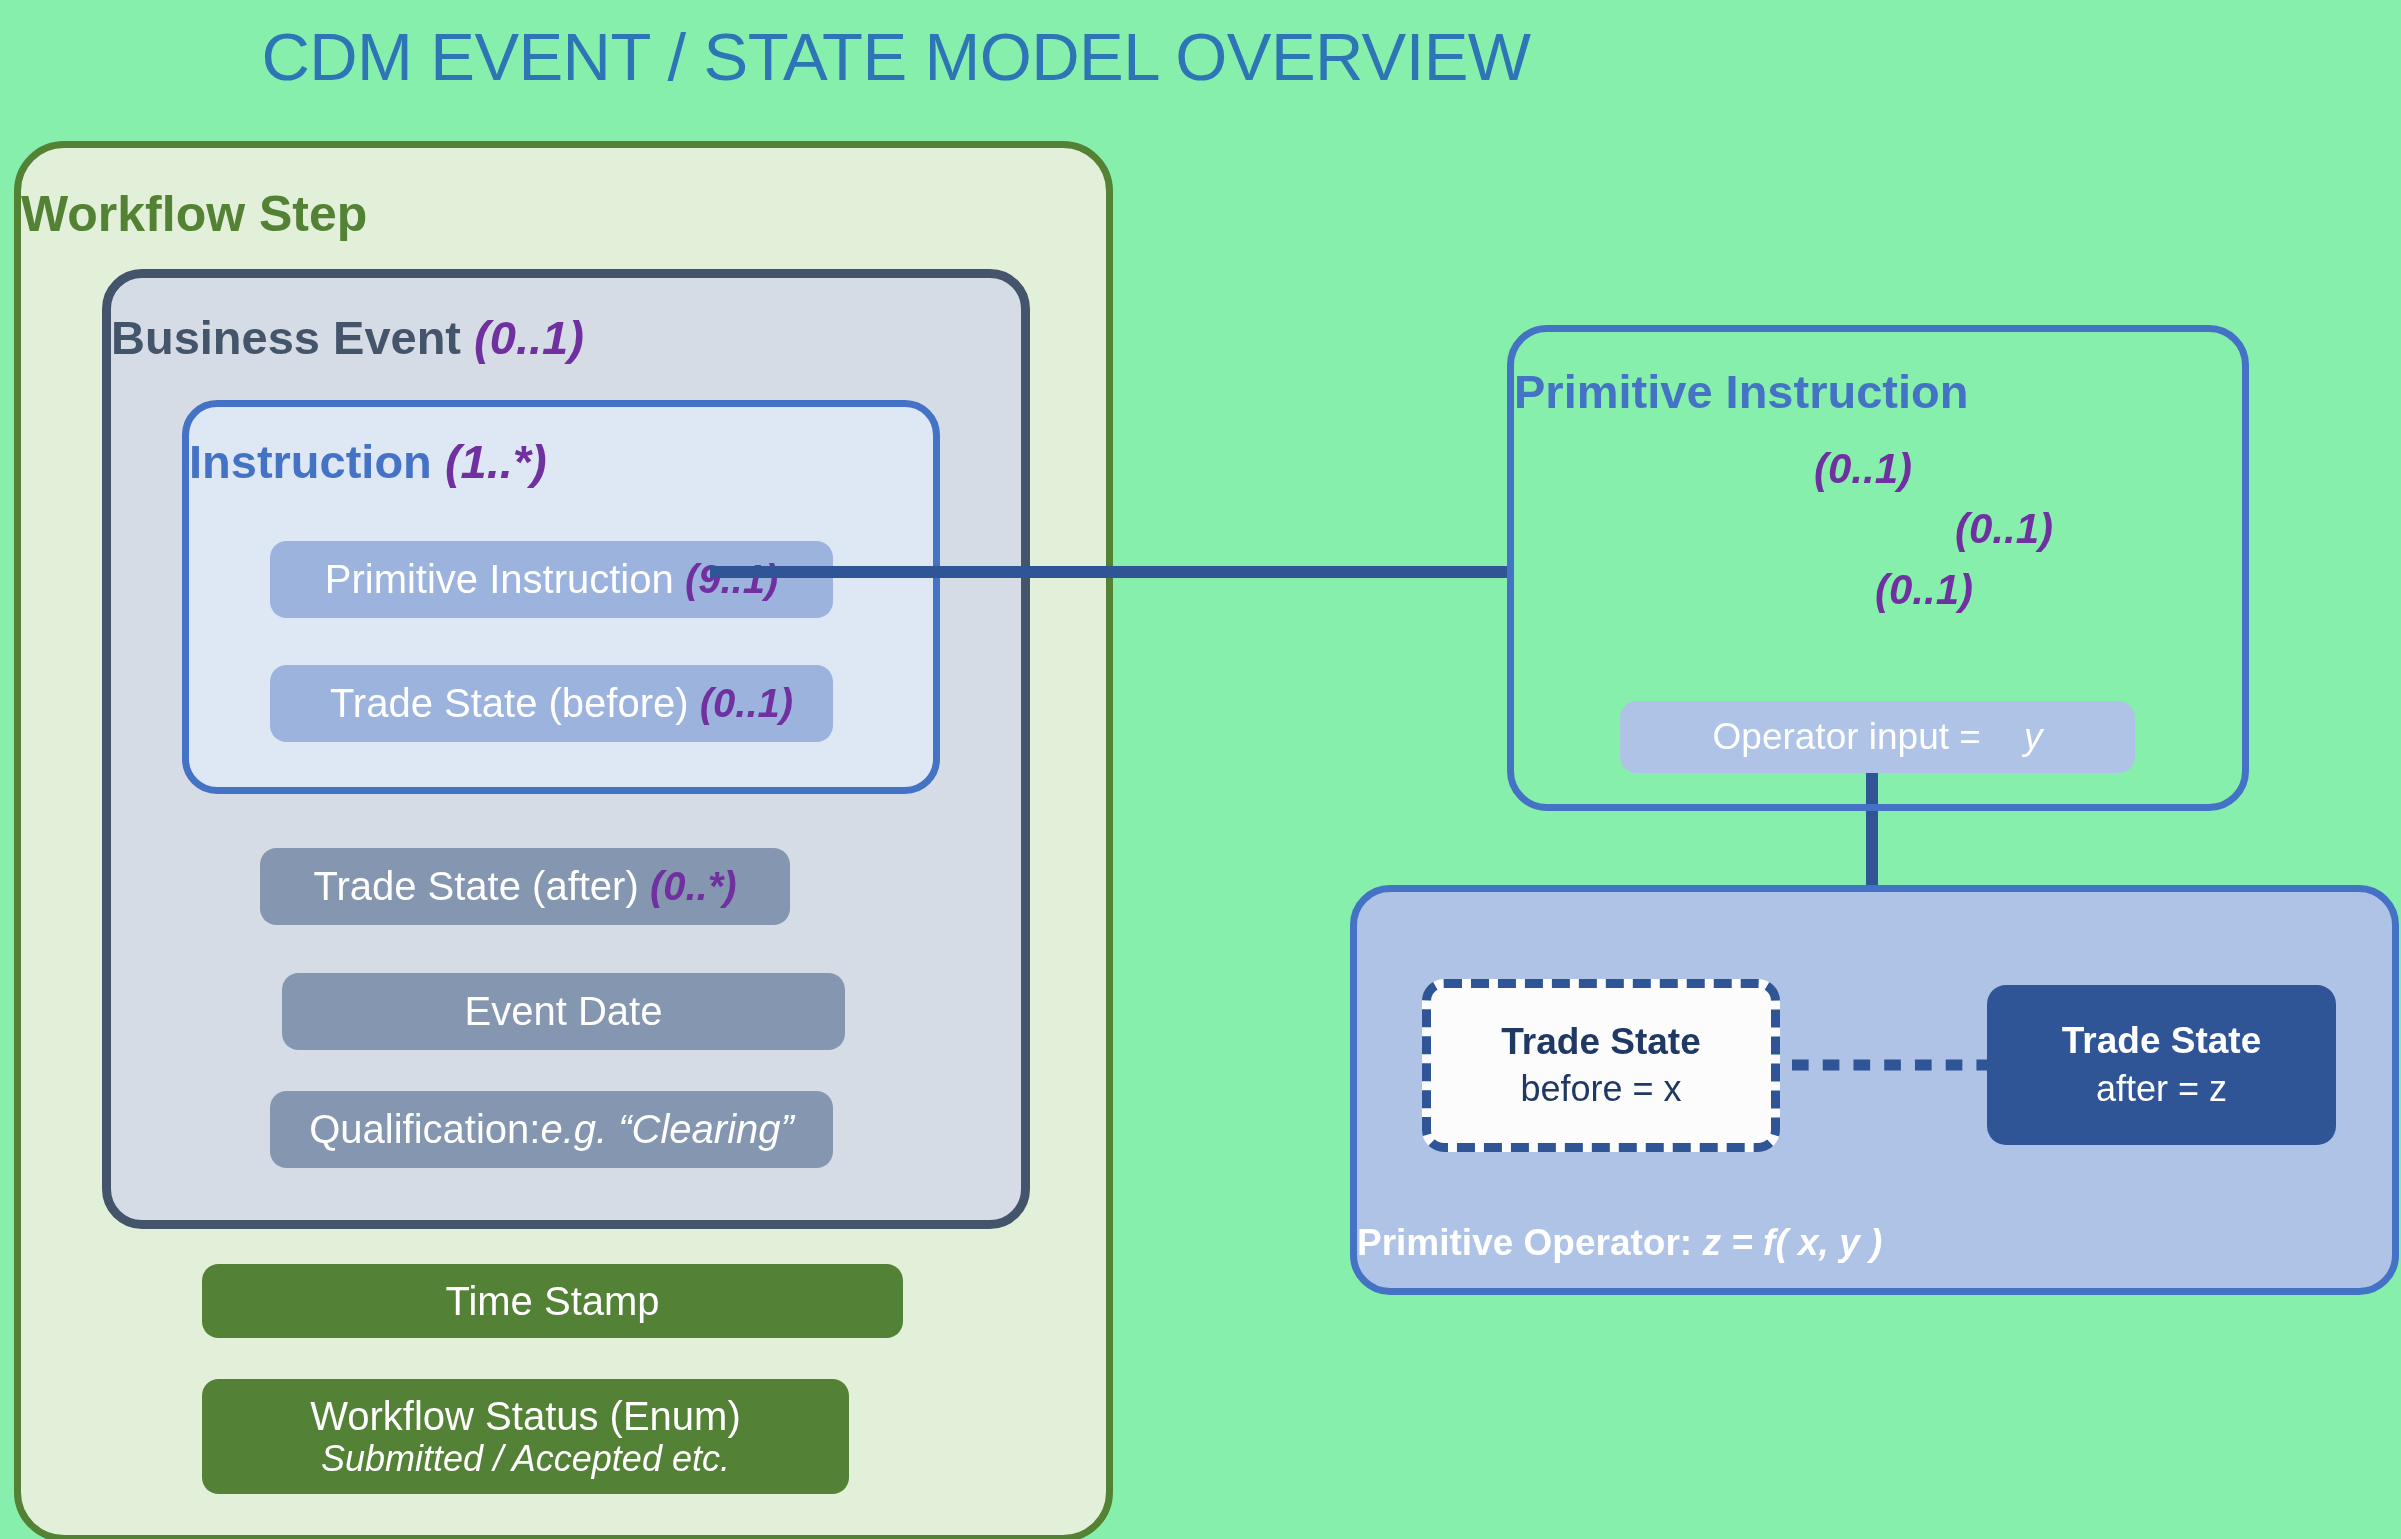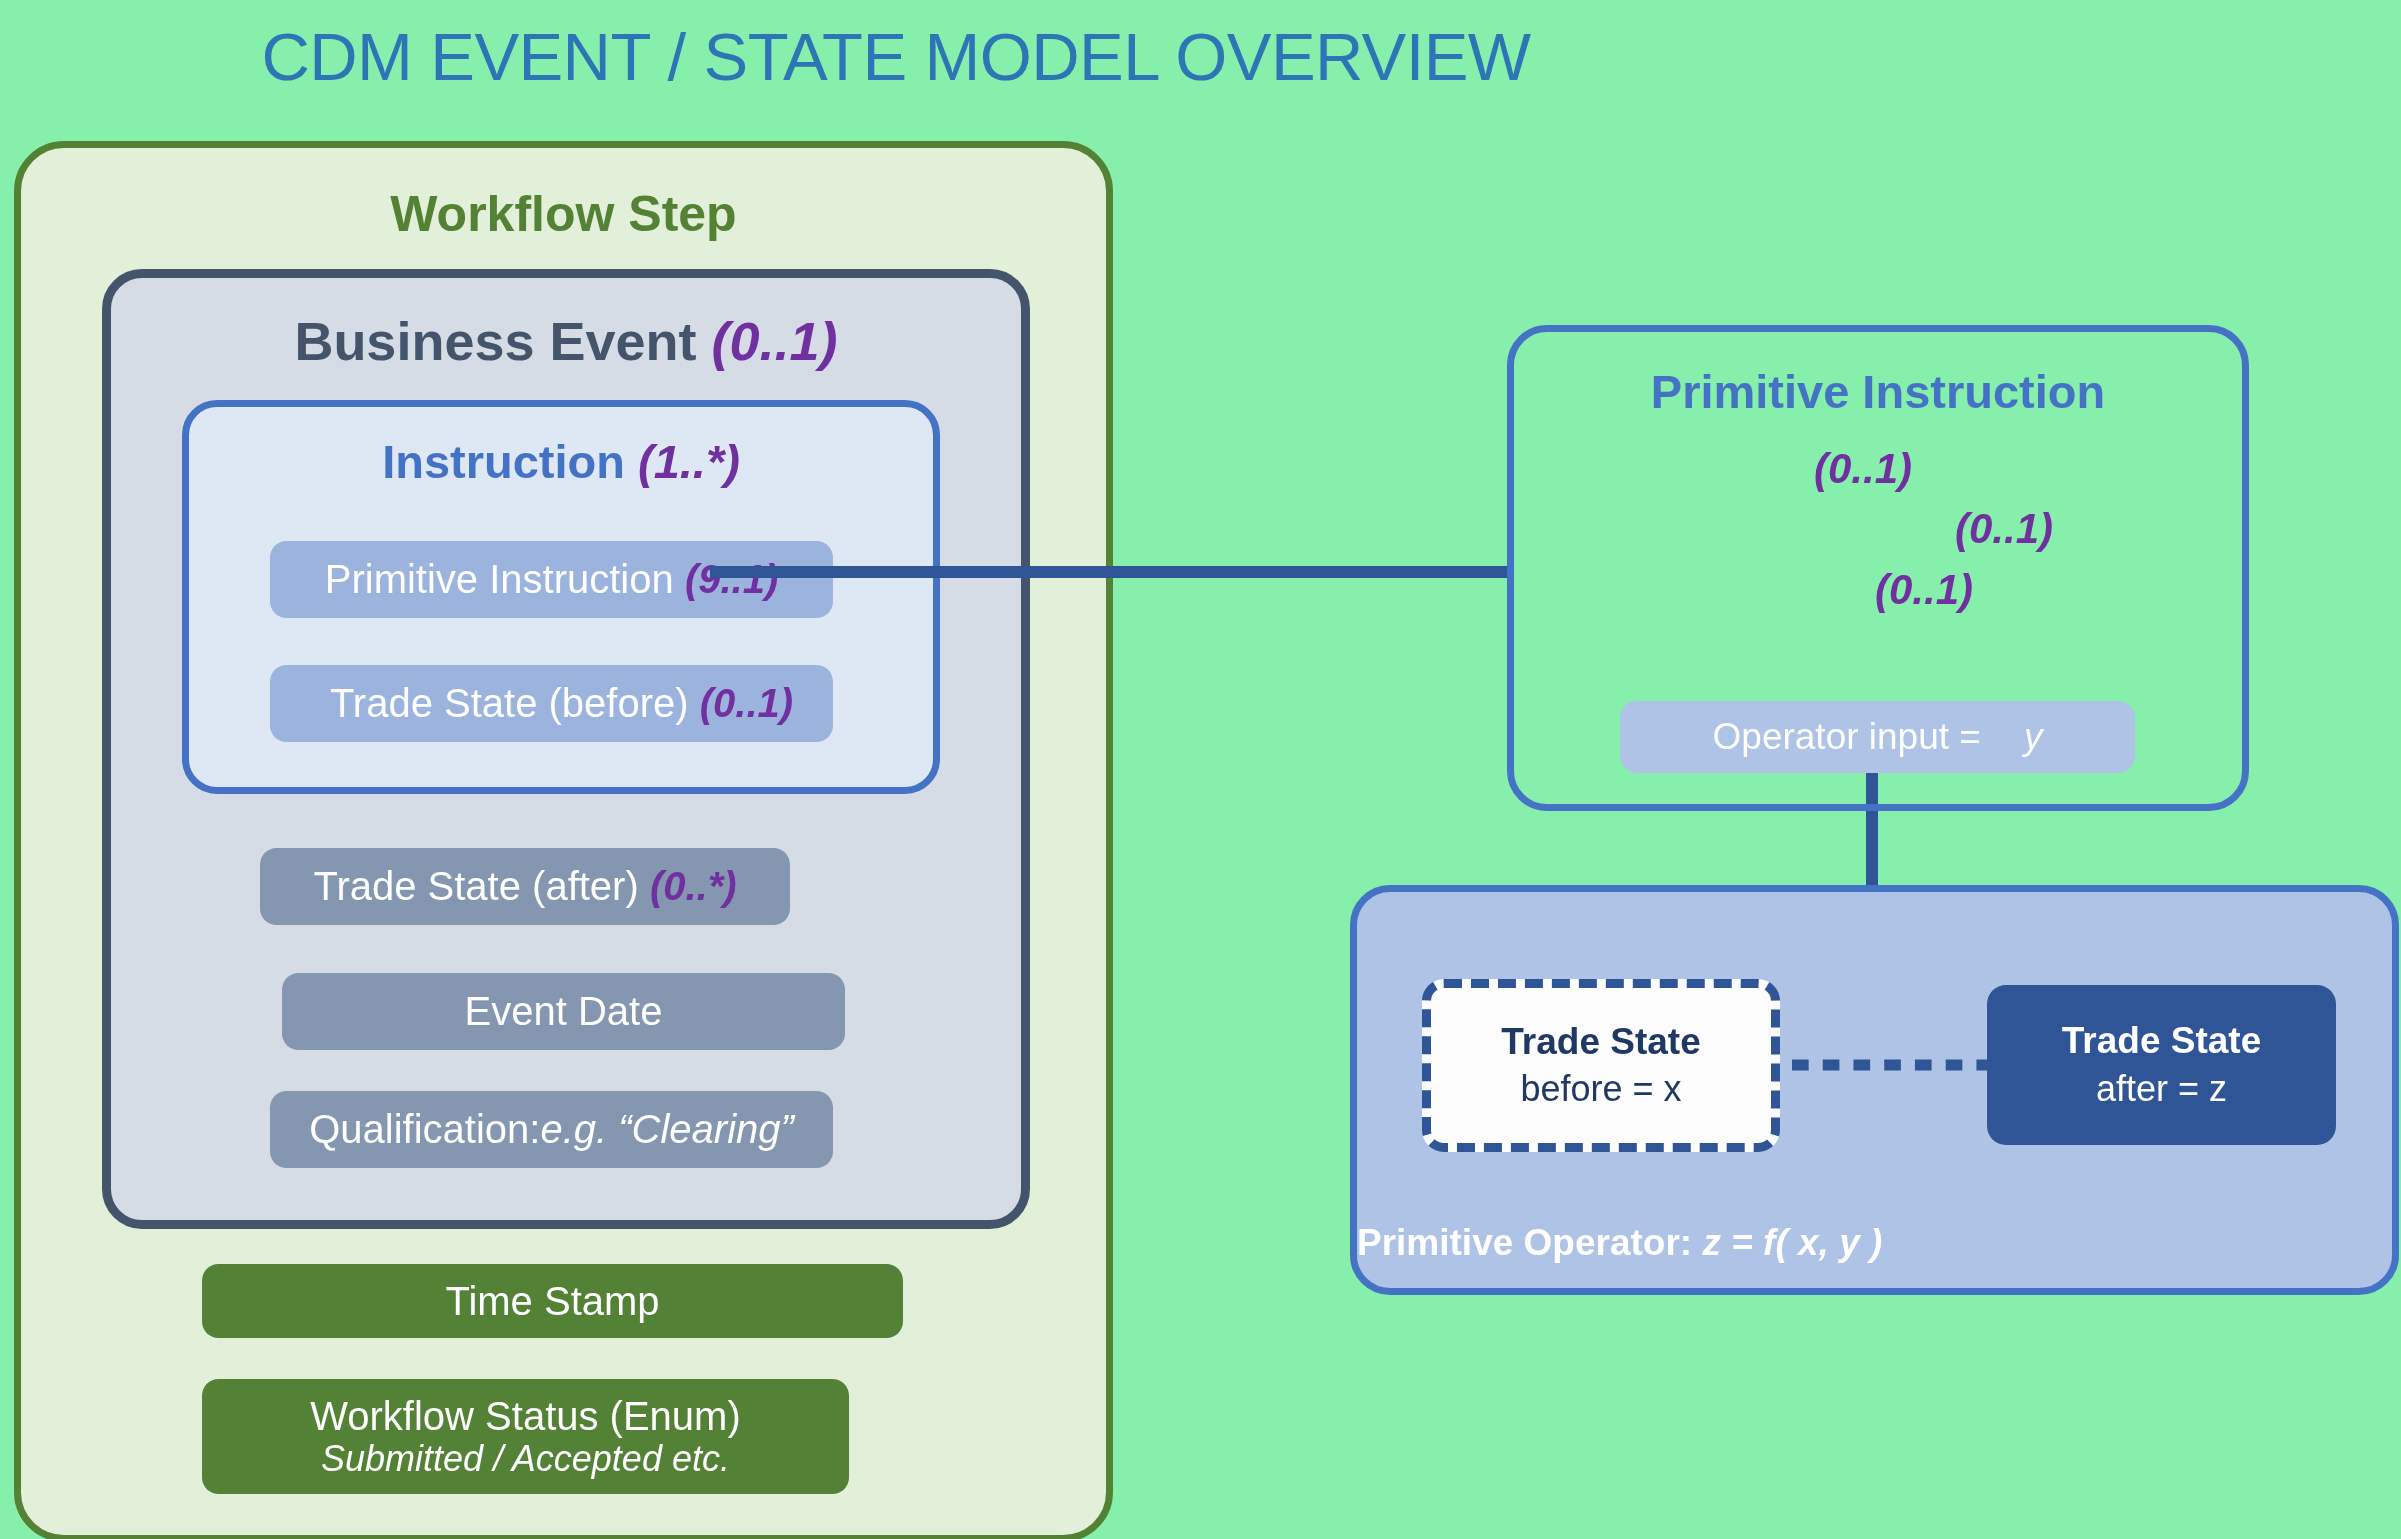--- a/index.html
+++ b/index.html
@@ -66,26 +66,25 @@
     width: 1049px; height: 410px;
     background: #AEC3E6;
     border: 7.7px solid #4472C4;
     border-radius: 40px;
   }
 
   
   .hd {
     position: absolute;
     width: 100%;
-    text-align: center;
     font-weight: bold;
     white-space: nowrap;
   }
   .hd-workflow { top: 37px; font-size: 50px; color: #548235; }
-  .hd-business { top: 32px; font-size: 54px; color: #44546A; }
+  .hd-business { top: 32px; font-size: 47px; color: #44546A; }
   .hd-instruction { top: 27px; font-size: 47px; color: #4472C4; }
   .hd-prim-instruction { top: 32px; font-size: 47px; color: #4472C4; }
 
   .card {
     font-style: italic;
     font-weight: bold;
     color: #7030A0;
   }
 
   

